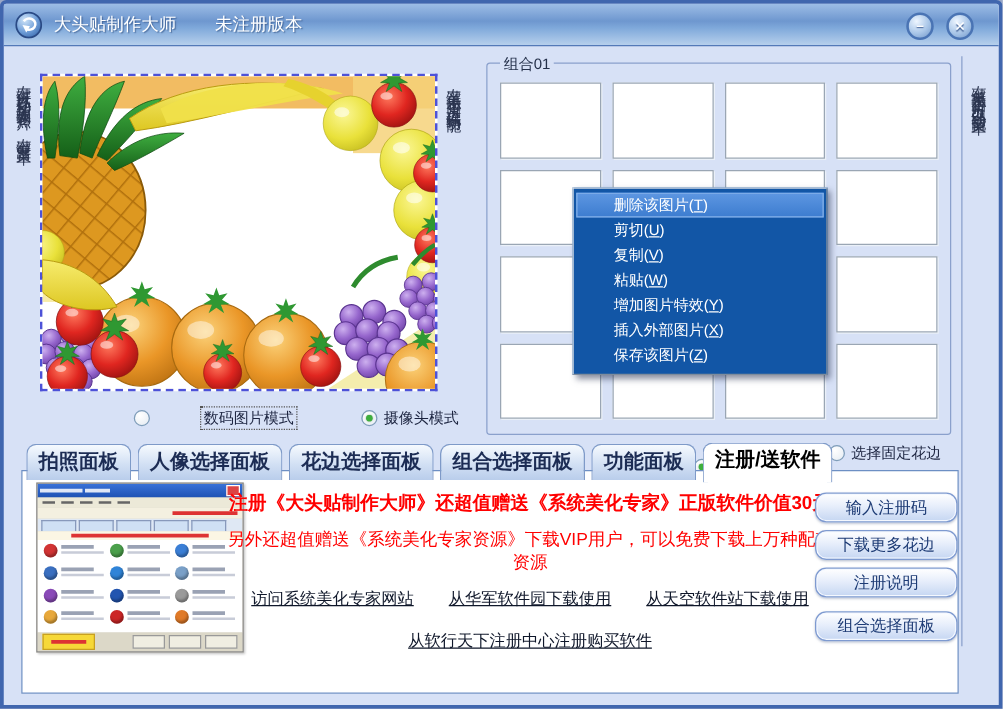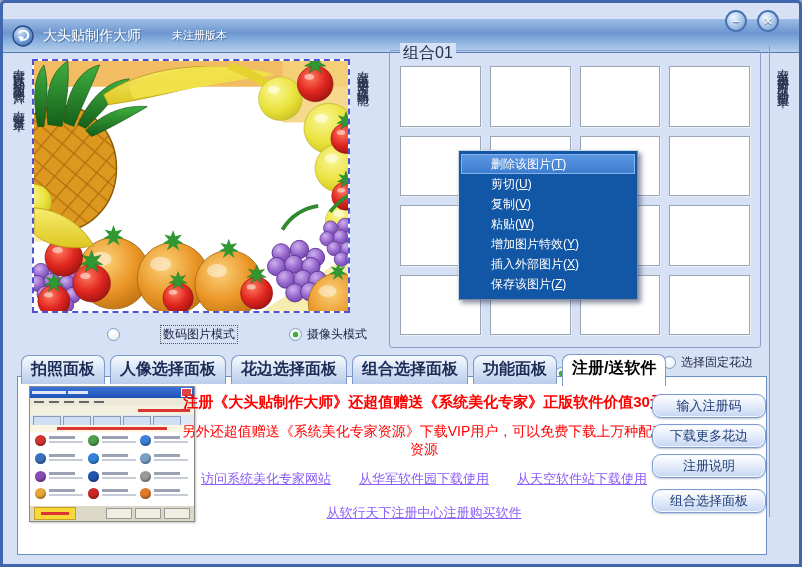--- a/index.html
+++ b/index.html
@@ -1,24 +1,24 @@
 <!DOCTYPE html>
 <html><head>
 <meta charset="utf-8">
 <style>
   html,body{margin:0;padding:0;background:#9aa8c8;font-family:"Liberation Sans","DejaVu Sans",sans-serif;}
   #window{position:relative;width:802px;height:567px;background:#d7e1f6;border:3px solid #4066ae;
           box-sizing:border-box;border-radius:5px 5px 0 0;overflow:hidden;}
   
-  .titlebar{position:absolute;left:0;top:16px;right:0;height:34px;
+  .titlebar{position:absolute;left:0;top:0;right:0;height:34px;
     background:linear-gradient(180deg,#9dbde6 0%,#6e97cf 42%,#7ea8da 58%,#b6cfec 100%);
     border-bottom:1px solid #5379b8;display:flex;align-items:center;gap:9px;padding-left:9px;box-sizing:border-box;}
   .app-icon{width:22px;height:22px;flex:0 0 auto;}
   .title{color:#fff;font-size:14px;text-shadow:1px 1px 1px rgba(30,60,110,.6);}
-  .subtitle{color:#fff;font-size:11px;margin-left:22px;text-shadow:1px 1px 1px rgba(30,60,110,.6);}
+  .subtitle{color:#fff;font-size:14px;margin-left:22px;text-shadow:1px 1px 1px rgba(30,60,110,.6);}
   .winbtn{position:absolute;top:7px;width:22px;height:22px;border-radius:50%;
     background:radial-gradient(circle at 35% 28%,#eef6ff,#a9c6e8 55%,#7096c8);
     border:2px solid #4a74b4;box-sizing:border-box;color:#fff;font-weight:bold;font-size:11px;
     display:flex;align-items:center;justify-content:center;text-shadow:0 1px 1px #3a5a90;cursor:pointer;}
   .winbtn.min{right:52px;}
   .winbtn.close{right:20px;}
   
   .vtext{position:absolute;writing-mode:vertical-rl;text-orientation:upright;font-size:12px;
     color:#2b3550;letter-spacing:2px;line-height:16px;}
   #hint-left{left:8px;top:56px;}
@@ -26,26 +26,26 @@
   #hint-right{left:772px;top:56px;}
   .vline{position:absolute;left:766px;top:42px;width:1px;height:472px;background:#8aa0cc;}
   
   .preview{position:absolute;left:29px;top:56px;width:318px;height:254px;background:#fff;
     border:2px dashed #4d52d8;box-sizing:border-box;}
   .preview svg{display:block;width:100%;height:100%;}
   
   .groupbox{position:absolute;left:386px;top:47px;width:372px;height:298px;
     border:1px solid #8aa0cc;border-radius:3px;box-sizing:border-box;}
   .group-label{position:absolute;left:10px;top:-8px;background:#d7e1f6;padding:0 3px;
-    font-size:16px;color:#24304a;}
+    font-size:12px;color:#24304a;}
   .combo-grid{position:absolute;left:10px;right:10px;top:15px;bottom:12px;display:grid;
     grid-template-columns:repeat(4,1fr);grid-template-rows:repeat(4,1fr);gap:9px;}
   .cell{background:#fff;border:1px solid #9aa6b4;box-shadow:1px 1px 0 #eaf0f8;}
   
-  .context-menu{position:absolute;left:455px;top:147px;width:180px;height:150px;z-index:20;
+  .context-menu{position:absolute;left:455px;top:147px;width:204px;height:150px;z-index:20;
     background:#1256a6;border:1px solid #cfd8e2;border-right-color:#7e8c9c;border-bottom-color:#7e8c9c;
     box-shadow:3px 3px 5px rgba(40,50,80,.55);box-sizing:border-box;padding:3px 2px;}
   .mi{height:20px;line-height:20px;padding-left:30px;color:#fff;font-size:12px;cursor:pointer;}
   .mi.hl{background:linear-gradient(180deg,#5e97e2,#3c7ccf);box-shadow:inset 0 0 0 1px #85b2ea;}
   
   .radio-row{position:absolute;display:flex;align-items:center;gap:5px;font-size:12px;color:#1c2440;}
   .radio{width:13px;height:13px;border-radius:50%;border:1px solid #7f9db9;box-sizing:border-box;
     background:radial-gradient(circle at 35% 30%,#fff,#e4ebf2);flex:0 0 auto;cursor:pointer;}
   .radio.sel::after{content:"";display:block;width:5px;height:5px;margin:3px;border-radius:50%;
     background:#3daf3d;box-shadow:0 0 1px #1a7a1a;}
@@ -58,21 +58,21 @@
   .tab.active{background:#fff;position:relative;z-index:4;padding-bottom:7px;margin-bottom:-2px;color:#000;}
   
   .panel{position:absolute;left:14px;top:373px;width:750px;height:179px;background:#fff;
     border:1px solid #6d8fc4;box-sizing:border-box;z-index:1;}
   .headline{position:absolute;left:160px;top:16px;width:492px;text-align:center;color:#f00;
     font-size:15px;font-weight:bold;}
   .subline{position:absolute;left:160px;top:46px;width:492px;text-align:center;color:#f00;font-size:14px;}
   .links-row{position:absolute;left:160px;top:93px;width:492px;display:flex;justify-content:center;
     gap:28px;font-size:13px;}
   .links-row2{position:absolute;left:160px;top:127px;width:492px;text-align:center;font-size:13px;}
-  .panel a{color:#8b5cf6;text-decoration:underline;cursor:pointer;}
+  .panel a{color:#0f172a;text-decoration:underline;cursor:pointer;}
   .xp-btn{position:absolute;left:634px;width:114px;height:24px;border:1px solid #7e9ad0;border-radius:9px;
     background:linear-gradient(180deg,#ffffff,#e7eefb 45%,#c5d6f2);
     box-shadow:0 1px 2px rgba(80,100,140,.4),inset 0 0 0 1px #f4f8ff;
     color:#1c3a74;font-size:13px;display:flex;align-items:center;justify-content:center;
     box-sizing:border-box;cursor:pointer;}
   
   .promo{position:absolute;left:11px;top:9px;width:166px;height:136px;border:1px solid #8a8a8a;
     background:#d6d2c6;box-sizing:border-box;box-shadow:1px 1px 2px rgba(0,0,0,.25);
     display:flex;flex-direction:column;overflow:hidden;}
   .p-title{height:11px;background:linear-gradient(180deg,#3a72d8,#1e52b4);display:flex;align-items:center;

